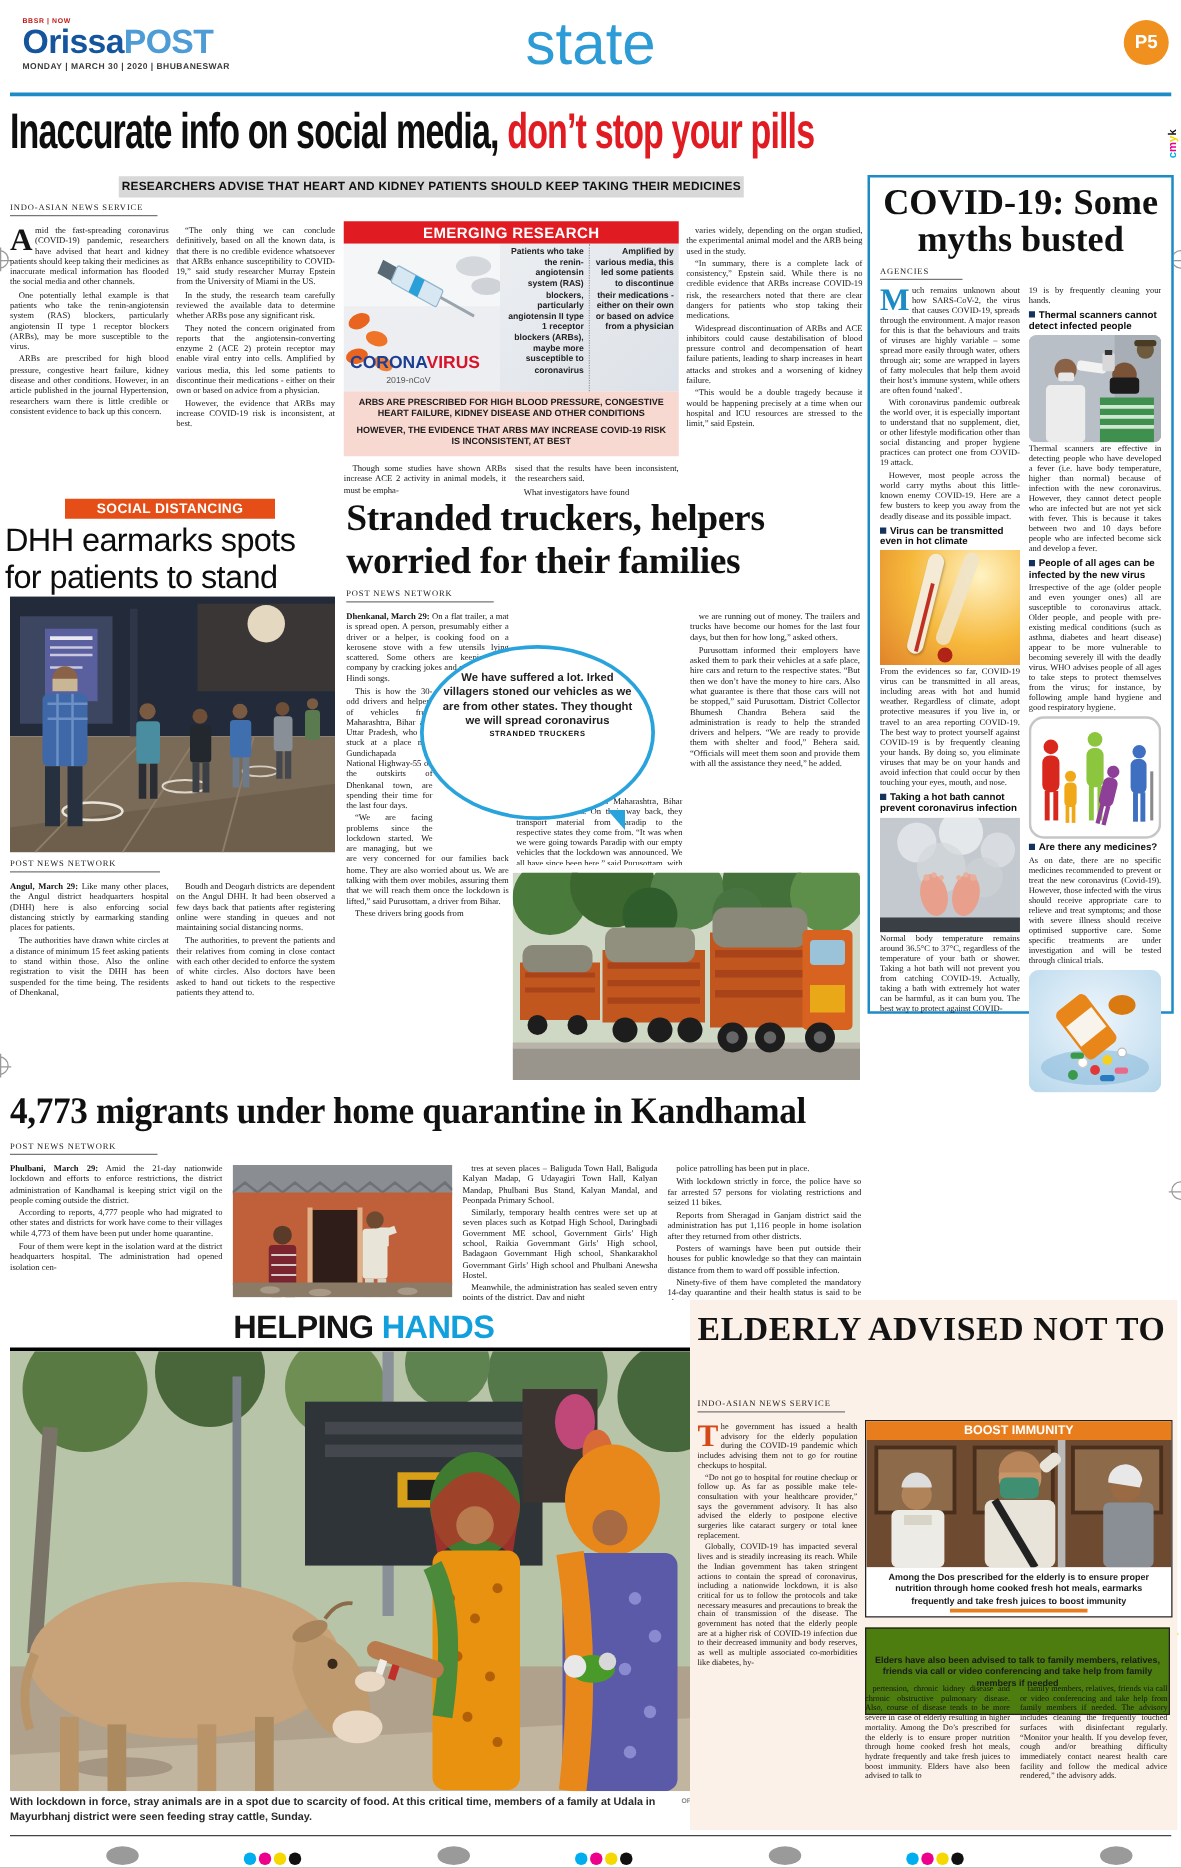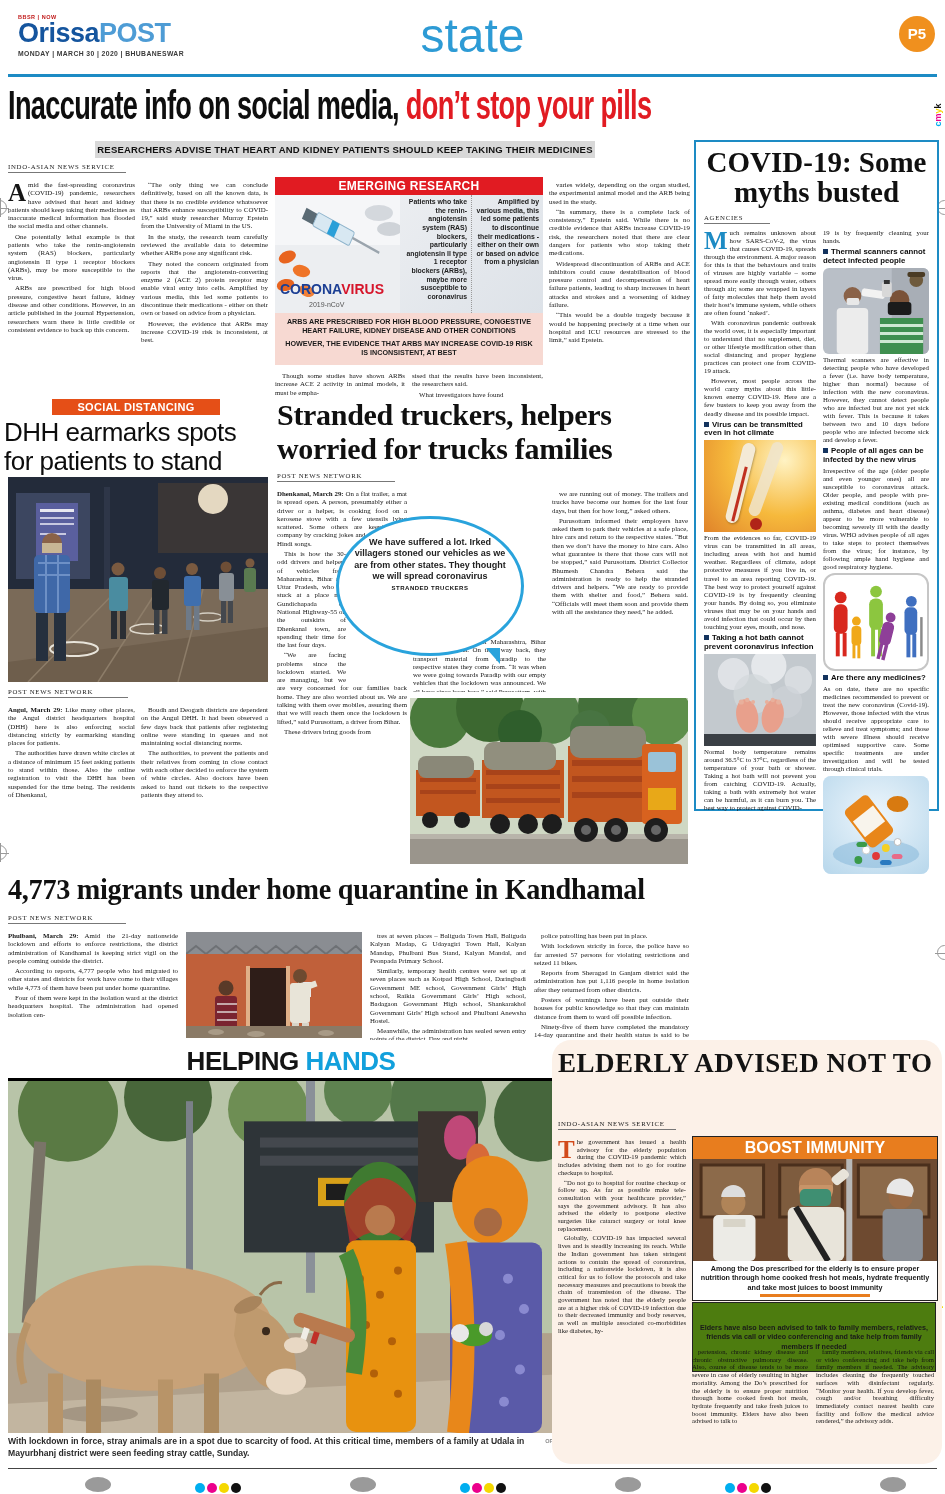--- a/index.html
+++ b/index.html
@@ -81,21 +81,21 @@
   .hh-title .t2{color:#12a0dc;}
   .hh-caption{font-family:"Liberation Sans",sans-serif;font-size:8.6px;font-weight:bold;color:#2a2a2a;line-height:1.35;}
   .credit{font-family:"Liberation Sans",sans-serif;font-size:5.5px;color:#888;float:right;margin-top:2px;}
 
   
   .eld{background:#fcf1e8;}
   .eld-headline{font-family:"Liberation Serif",serif;font-weight:bold;font-size:27px;line-height:1.18;letter-spacing:.5px;color:#131313;}
   .bt-el p{font-size:6.6px;line-height:1.17;margin:0 0 2px 0;text-indent:6px;text-align:justify;}
   .bt-el p.noind{text-indent:0;}
   .boost-box{border:1px solid #222;background:#fff;}
-  .boost-title{background:#e87d1e;color:#fff;font-family:"Liberation Sans",sans-serif;font-weight:bold;font-size:16px;
+  .boost-title{background:#e87d1e;color:#fff;font-family:"Liberation Sans",sans-serif;font-weight:bold;font-size:10px;
                text-align:center;padding:2px 0;}
   .boost-cap{font-family:"Liberation Sans",sans-serif;font-weight:bold;font-size:7.2px;line-height:1.3;text-align:center;
              padding:3px 5px 1px 5px;color:#1a1a1a;}
   .orange-rule{width:110px;height:2.5px;background:#e87d1e;margin:1px auto 3px auto;}
   .boost-box2{border:1px solid #222;background:#4d7c0f;padding:20px 5px;font-family:"Liberation Sans",sans-serif;
               font-weight:bold;font-size:7.2px;line-height:1.3;text-align:center;color:#1a1a1a;}
 
   
   .bottom-rule{height:1px;background:#444;}
   .greg{width:26px;height:15px;border-radius:50%;background:#9a9a9a;}
@@ -404,21 +404,21 @@
   </div>
   <div class="abs col bt" style="left:141px;top:706px;width:127px;height:158px;">
     <div>
         <p>Boudh and Deogarh districts are dependent on the Angul DHH. It had been observed a few days back that patients after registering online were standing in queues and not maintaining social distancing norms.</p>
         <p>The authorities, to prevent the patients and their relatives from coming in close contact with each other decided to enforce the system of white circles. Also doctors have been asked to hand out tickets to the respective patients they attend to.</p>
       </div>
   </div>
 
   <div class="abs trk-headline" style="left:277px;top:398px;width:412px;">
     <div>Stranded truckers, helpers</div>
-    <div>worried for trucks families</div>
+    <div>worried for their families</div>
   </div>
   <div class="abs byline" style="left:277px;top:472px;width:118px;">POST NEWS NETWORK</div>
   <div class="abs col bt" style="left:277px;top:490px;width:130px;height:372px;">
     <p class="noind"><b>Dhenkanal, March 29:</b><span> On a flat trailer, a mat is spread open. A person, presumably either a driver or a helper, is cooking food on a kerosene stove with a few utensils lying scattered. Some others are keeping him company by cracking jokes and playing peppy Hindi songs.</span></p>
     <div class="cut-r"></div>
     <div>
         <p>This is how the 30-odd drivers and helpers of vehicles from Maharashtra, Bihar and Uttar Pradesh, who are stuck at a place near Gundichapada on National Highway-55 on the outskirts of Dhenkanal town, are spending their time for the last four days.</p>
         <p>“We are facing problems since the lockdown started. We are managing, but we are very concerned for our families back home. They are also worried about us. We are talking with them over mobiles, assuring them that we will reach them once the lockdown is lifted,” said Purusottam, a driver from Bihar.</p>
         <p>These drivers bring goods from</p>
       </div>
@@ -617,21 +617,21 @@
         <circle cx="452" cy="250" r="9" fill="#e8e8e8"></circle>
         <circle cx="478" cy="246" r="7" fill="#d8d8d8"></circle>
       </g>
     </svg>
   </div>
   <div class="abs hh-caption" style="left:8px;top:1436px;width:566px;">
     <span class="credit">OP PHOTO</span>
     <span>With lockdown in force, stray animals are in a spot due to scarcity of food. At this critical time, members of a family at Udala in Mayurbhanj district were seen feeding stray cattle, Sunday.</span>
   </div>
 
-  <div class="abs eld" style="left:552px;top:1040px;width:390px;height:424px;border-radius:19px;">
+  <div class="abs eld" style="left:552px;top:1040px;width:390px;height:424px;">
     <div class="eld-headline" style="position:absolute;left:6px;top:8px;width:380px;">
       <div>ELDERLY ADVISED NOT TO</div>
     </div>
     <div class="byline" style="position:absolute;left:6px;top:80px;width:118px;">INDO-ASIAN NEWS SERVICE</div>
     <div class="col bt-el" style="position:absolute;left:6px;top:98px;width:128px;height:318px;">
       <p class="noind"><span class="dropcap" style="color:#d24a1a;">T</span><span>he government has issued a health advisory for the elderly population during the COVID-19 pandemic which includes advising them not to go for routine checkups to hospital.</span></p>
       <div>
           <p>“Do not go to hospital for routine checkup or follow up. As far as possible make tele-consultation with your healthcare provider,” says the government advisory. It has also advised the elderly to postpone elective surgeries like cataract surgery or total knee replacement.</p>
           <p>Globally, COVID-19 has impacted several lives and is steadily increasing its reach. While the Indian government has taken stringent actions to contain the spread of coronavirus, including a nationwide lockdown, it is also critical for us to follow the protocols and take necessary measures and precautions to break the chain of transmission of the disease. The government has noted that the elderly people are at a higher risk of COVID-19 infection due to their decreased immunity and body reserves, as well as multiple associated co-morbidities like diabetes, hy-</p>
         </div>
@@ -659,21 +659,21 @@
               <line x1="102" y1="48" x2="134" y2="102" stroke="#222" stroke-width="6"></line>
               <rect x="136" y="20" width="18" height="10" rx="4" fill="#e8e4da" transform="rotate(-40 136 20)"></rect>
             </g>
           <g>
               <circle cx="206" cy="38" r="12" fill="#9a6a44"></circle>
               <path d="M 192 34 a 13 13 0 0 1 27 -2 l -2 6 Z" fill="#e8e8e8"></path>
               <rect x="188" y="50" width="40" height="52" rx="5" fill="#8a8f96"></rect>
             </g>
         </svg>
       </div>
-      <div class="boost-cap">Among the Dos prescribed for the elderly is to ensure proper nutrition through home cooked fresh hot meals, hydrate frequently and take most juices to boost immunity</div>
+      <div class="boost-cap">Among the Dos prescribed for the elderly is to ensure proper nutrition through home cooked fresh hot meals, earmarks frequently and take fresh juices to boost immunity</div>
       <div class="orange-rule"></div>
     </div>
     <div class="boost-box2" style="position:absolute;left:140px;top:262px;width:232px;">Elders have also been advised to talk to family members, relatives, friends via call or video conferencing and take help from family members if needed</div>
     <div class="col bt-el" style="position:absolute;left:140px;top:308px;width:116px;height:108px;">
       <div>
           <p>pertension, chronic kidney disease and chronic obstructive pulmonary disease. Also, course of disease tends to be more severe in case of elderly resulting in higher mortality. Among the Do’s prescribed for the elderly is to ensure proper nutrition through home cooked fresh hot meals, hydrate frequently and take fresh juices to boost immunity. Elders have also been advised to talk to</p>
         </div>
     </div>
     <div class="col bt-el" style="position:absolute;left:264px;top:308px;width:118px;height:108px;">
       <div>

